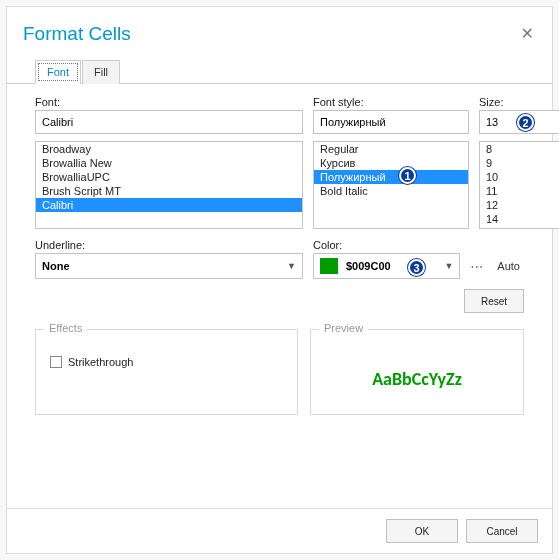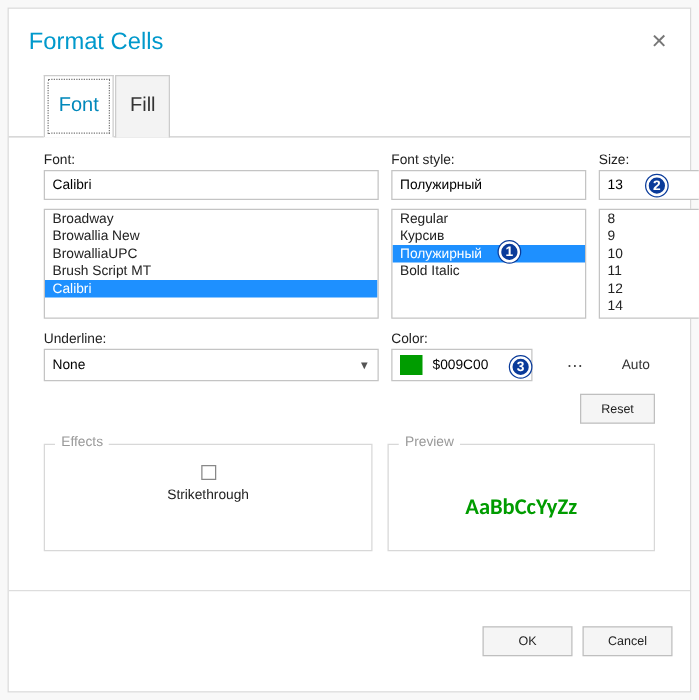--- a/index.html
+++ b/index.html
@@ -43,25 +43,25 @@
     padding: 2px 4px;
   }
   .tabs {
     display: flex;
     padding: 8px 0 0 28px;
     border-bottom: 1px solid #ccc;
     margin: 0 0 0 0;
     position: relative;
   }
   .tab {
-    padding: 15px 11px;
+    padding: 5px 11px;
     border: 1px solid #ccc;
     border-bottom: none;
     background: #f3f3f3;
-    font-size: 16px;
+    font-size: 11px;
     color: #333;
     cursor: pointer;
     margin-right: 1px;
     position: relative;
     top: 1px;
   }
   .tab.active {
     background: #fff;
     border-bottom: 1px solid #fff;
     color: #0088bb;
@@ -126,36 +126,37 @@
   .combo {
     display: flex;
     align-items: center;
     border: 1px solid #c4c4c4;
     height: 26px;
     padding: 0 4px 0 6px;
     font-size: 11px;
     background: #fff;
     cursor: pointer;
     position: relative;
+    font-weight: bold;
   }
   .combo .v { flex: 1; }
   .combo .chev {
     font-size: 9px;
     color: #555;
     padding: 0 2px;
   }
   .swatch {
     width: 18px; height: 16px;
     background: #009c00;
     margin-right: 8px;
   }
   .color-row {
     display: flex;
     align-items: center;
-    gap: 23px;
+    gap: 6px;
   }
   .ellipsis {
     border: 1px solid transparent;
     padding: 4px 3px;
     font-size: 13px;
     color: #444;
     cursor: pointer;
     line-height: 1;
   }
   .auto-lbl { font-size: 11px; color: #333; padding: 0 4px; cursor: default; }
@@ -205,21 +206,21 @@
     color: #009c00;
     font-family: Calibri, Arial, sans-serif;
   }
   .note {
     font-size: 11px;
     color: #222;
     margin-top: 22px;
   }
   .footer {
     border-top: 1px solid #ddd;
-    padding: 28px 14px;
+    padding: 10px 14px;
     display:flex;
     justify-content:flex-end;
     gap: 8px;
   }
   .footer .btn { min-width: 72px; }
   
   .badge {
     position: absolute;
     width: 17px; height: 17px;
     border-radius: 50%;
@@ -316,21 +317,21 @@
       </div>
     </div>
 
     <div class="reset-row">
       <button class="btn">Reset</button>
     </div>
 
     <div class="groupboxes">
       <div class="group effects">
         <div class="legend">Effects</div>
-        <div class="checkbox" style="margin-top:2px;flex-direction:column;">
+        <div class="checkbox" style="margin-top:12px;">
           <span class="box"></span>
           <span>Strikethrough</span>
         </div>
       </div>
       <div class="group preview">
         <div class="legend">Preview</div>
         <div class="preview-text">AaBbCcYyZz</div>
       </div>
     </div>
 

